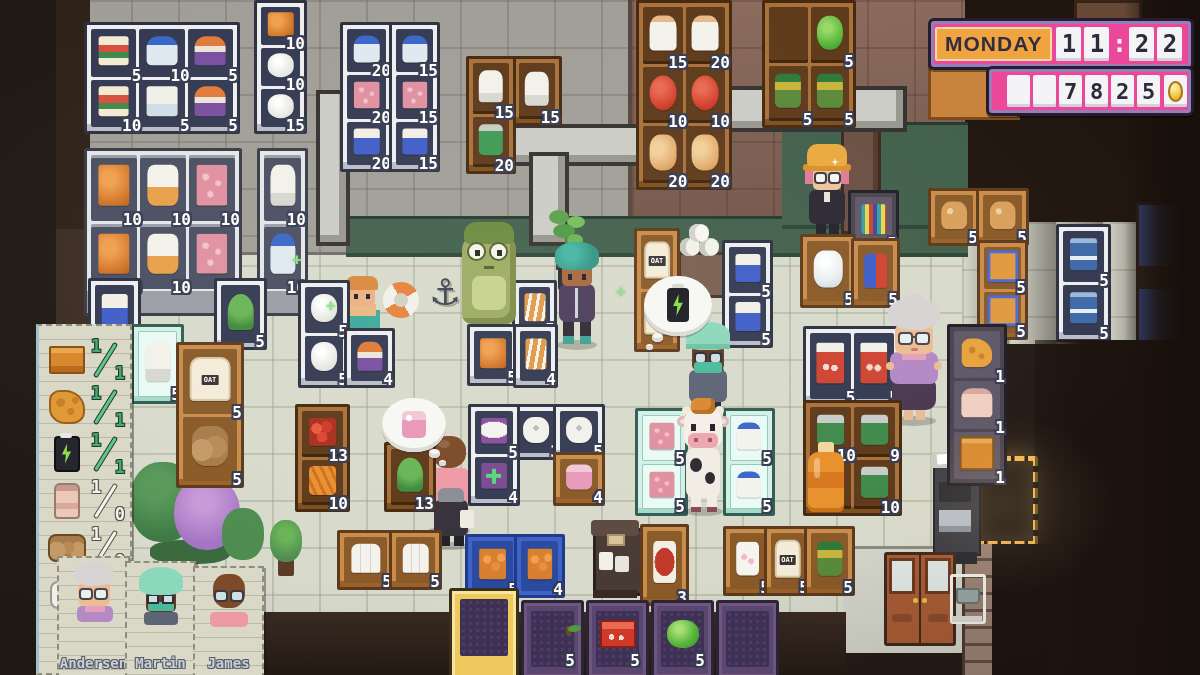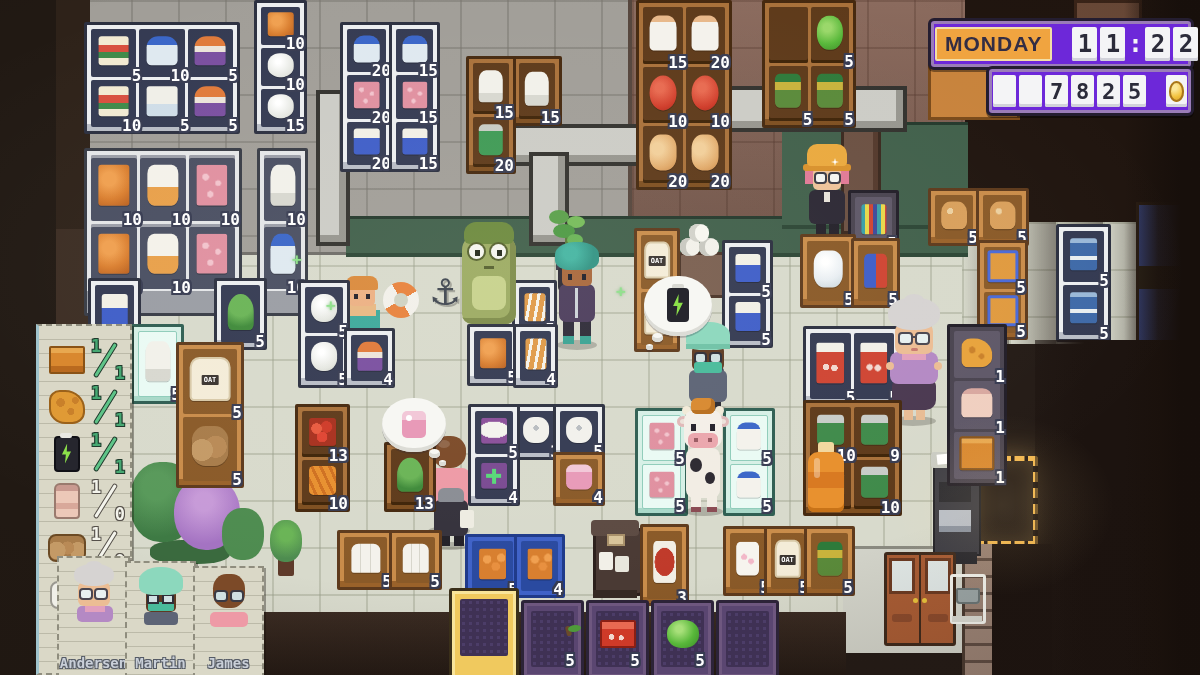--- a/index.html
+++ b/index.html
@@ -91,22 +91,22 @@
   .it-umbrella{background:repeating-linear-gradient(90deg,#3aa0a8 0 4px,#e8d84a 4px 8px,#cf4432 8px 12px,#3f4a9a 12px 16px)}
   .it-jacket{background:linear-gradient(90deg,#3f5ec8 0 50%,#cf4432 50%);border-radius:18% 18% 8% 8%}
   .it-waterjug{background:radial-gradient(circle at 40% 30%,#fff 10%,#e8eef2 60%,#c8d4da);border-radius:36%}
   .it-milktrio{background:linear-gradient(90deg,#f4f2ec 0 30%,#d8d6cc 30% 34%,#f4f2ec 34% 63%,#d8d6cc 63% 67%,#f4f2ec 67%);border-radius:24% 24% 8% 8%}
   .it-orangecrate{background:radial-gradient(circle at 30% 35%,#f0a050 15%,transparent 16%),radial-gradient(circle at 62% 58%,#e8903f 17%,transparent 18%),radial-gradient(circle at 82% 30%,#f0a050 13%,transparent 14%),#d87f2f}
   .it-meatbag{background:radial-gradient(ellipse 44% 34% at 50% 50%,#c03a2a 98%,transparent),#f2eee4;border-radius:14%}
   .it-mallow{background:radial-gradient(circle at 35% 45%,#f2b8c8 12%,transparent 13%),radial-gradient(circle at 65% 58%,#f2b8c8 11%,transparent 12%),#f6f4ee;border-radius:18%}
   .it-breadbag{background:linear-gradient(180deg,#f4f2ea 0 55%,#e8a04a 55%);border-radius:22%}
   
   .hud{position:absolute;z-index:560}
-  .hud-row{position:absolute;background:#6d28d9;border:3px solid #241d30;border-radius:6px;
-    box-shadow:inset 0 0 0 3px #9a7cb8,0 2px 0 rgba(0,0,0,.4);display:flex;align-items:center;padding:4px;gap:20px}
+  .hud-row{position:absolute;background:#ec4899;border:3px solid #241d30;border-radius:6px;
+    box-shadow:inset 0 0 0 3px #9a7cb8,0 2px 0 rgba(0,0,0,.4);display:flex;align-items:center;padding:4px;gap:4px}
   .hud-day{background:#f0a440;border:2px solid #f2dfa8;color:#332d44;
     font:800 21px "Liberation Sans",sans-serif;letter-spacing:1px;padding:3px 8px;border-radius:2px}
   .hud-cells{display:flex;gap:3px;align-items:center}
   .hud-cell{width:25px;height:34px;background:#f4f4f6;border-radius:2px;display:flex;align-items:center;
     justify-content:center;font:700 24px "DejaVu Sans Mono",monospace;color:#2b2b3a;box-shadow:inset 0 -3px 0 #d2d2da}
   .hud-cell.colon{width:14px;background:transparent;box-shadow:none;color:#f4f4f6}
   .hud-row2 .hud-cell{width:23px;height:32px;font-size:22px}
   .coin{width:15px;height:21px;border-radius:50%;background:radial-gradient(circle at 35% 30%,#fce89a 15%,#f2c23c 55%,#c8922a);box-shadow:inset 0 0 0 2px #a8761c}
   
   .paper{background:#dad8c7;background-image:repeating-linear-gradient(180deg,transparent 0 13px,rgba(110,108,88,.28) 13px 14px);

